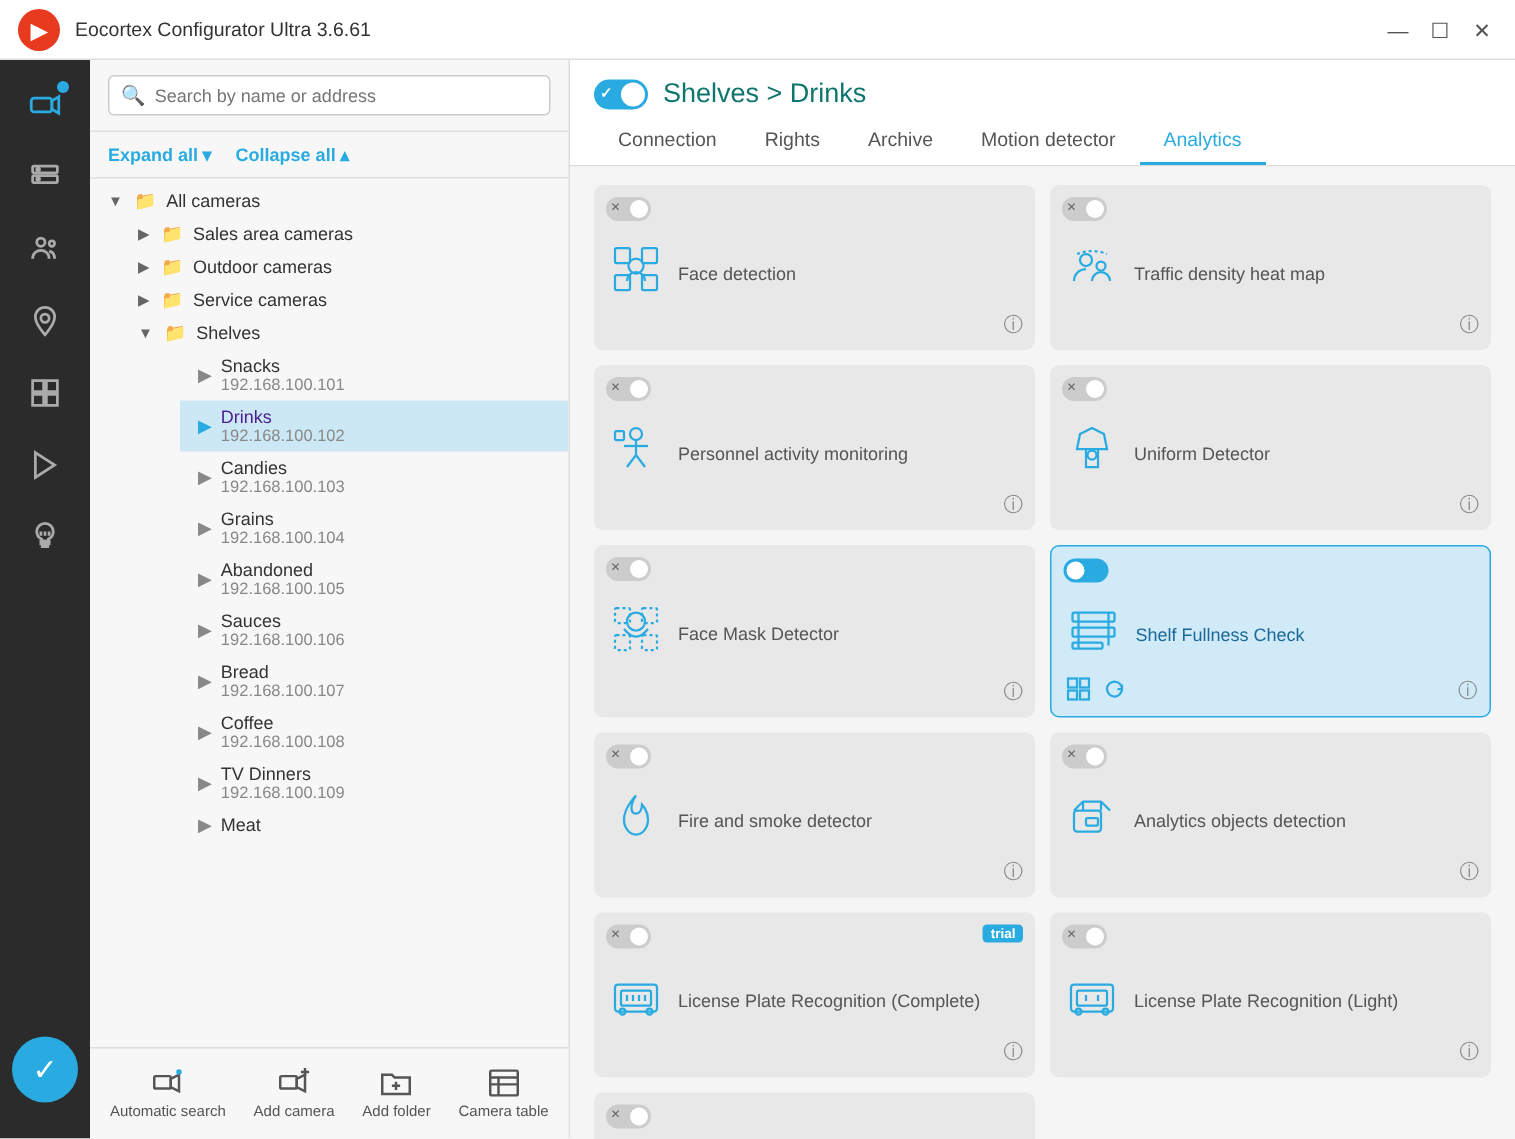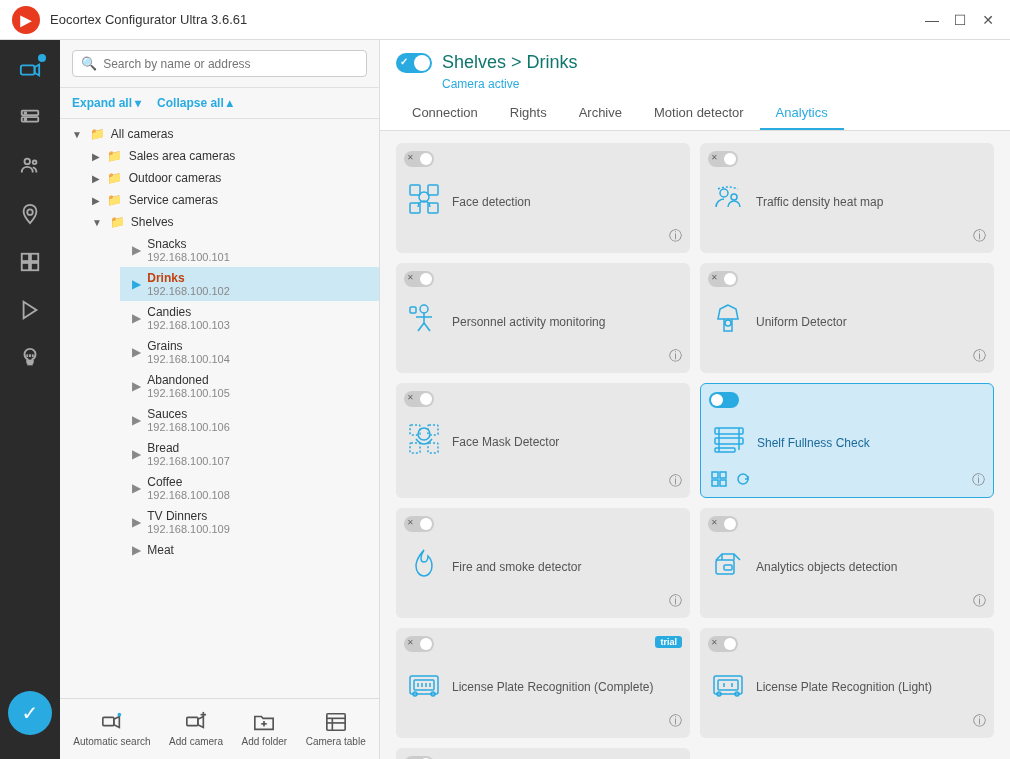--- a/index.html
+++ b/index.html
@@ -34,21 +34,21 @@
     .expand-link { color: #29abe2; font-size: 12px; cursor: pointer; display: flex; align-items: center; gap: 3px; text-decoration: none; font-weight: bold; }
 
     
     .tree { flex: 1; overflow-y: auto; padding: 4px 0; }
     .tree-item { display: flex; align-items: center; padding: 4px 12px; cursor: pointer; gap: 6px; font-size: 12px; color: #333; }
     .tree-item.selected { background: #cce8f5; }
     .tree-item .expand-arrow { color: #666; font-size: 10px; margin-right: 2px; }
     .tree-sub { padding-left: 20px; }
     .tree-sub2 { padding-left: 40px; }
     .camera-ip { color: #888; font-size: 11px; }
-    .camera-name-selected { color: #c2410c; font-weight: 700; }
+    .camera-name-selected { color: #4c1d95; font-weight: 400; }
 
     
     .bottom-toolbar { display: flex; justify-content: space-around; align-items: center; padding: 8px 4px; border-top: 1px solid #ddd; background: #f7f7f7; }
     .toolbar-btn { display: flex; flex-direction: column; align-items: center; gap: 3px; cursor: pointer; font-size: 10px; color: #555; padding: 4px 6px; border-radius: 4px; }
     .toolbar-btn .tb-icon { font-size: 18px; color: #555; }
 
     
     .content-panel { flex: 1; background: #fff; display: flex; flex-direction: column; overflow: hidden; }
 
     
@@ -356,21 +356,20 @@
 
     <div class="content-header">
       <div class="camera-title-row">
         <div class="toggle-active">
           <div class="toggle-switch" style="position:relative;">
             <span style="position:absolute; left:4px; top:3px; color:white; font-size:10px; font-weight:bold;">✓</span>
           </div>
         </div>
         <span class="camera-title-text">Shelves &gt; Drinks</span>
       </div>
-      <div class="camera-active-label">Camera active</div>
       <div class="tabs">
         <div class="tab">Connection</div>
         <div class="tab">Rights</div>
         <div class="tab">Archive</div>
         <div class="tab">Motion detector</div>
         <div class="tab active">Analytics</div>
       </div>
     </div>
 
     <div class="analytics-content">

